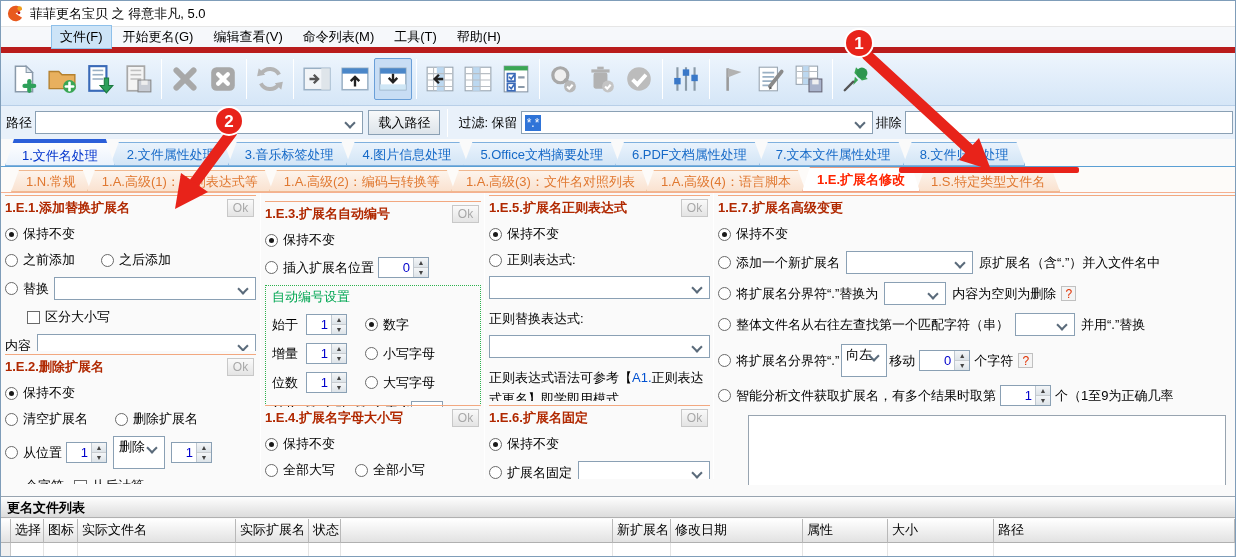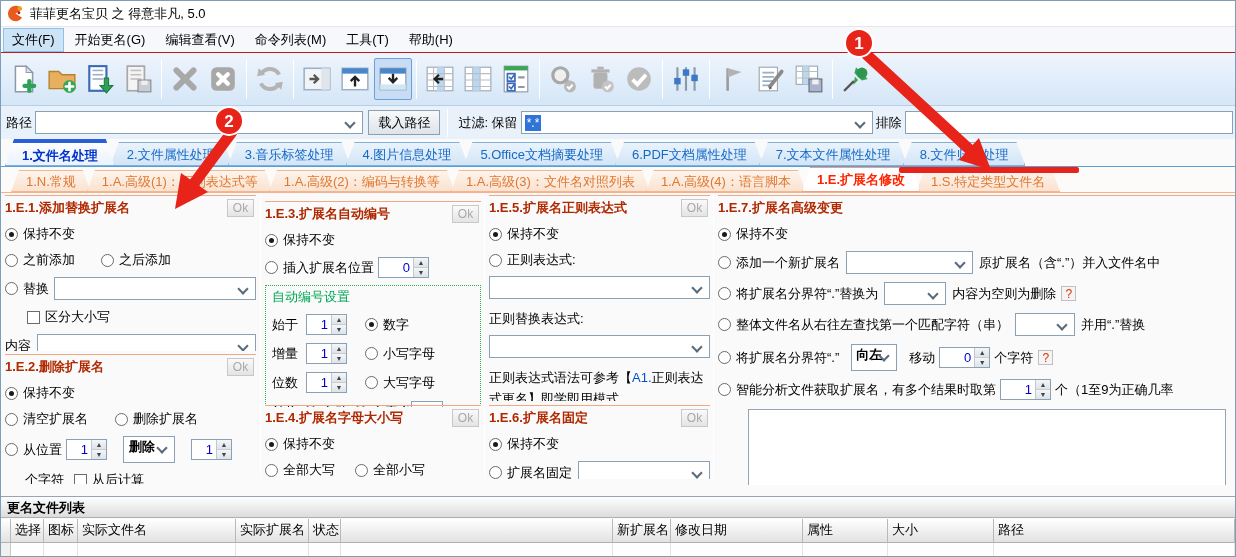--- a/index.html
+++ b/index.html
@@ -2,21 +2,21 @@
 <html><head>
 <meta charset="utf-8">
 <style>
   html,body{margin:0;padding:0;background:#888;}
   *{box-sizing:border-box;font-family:"Liberation Sans","DejaVu Sans",sans-serif;}
   .app{position:relative;width:1236px;height:557px;background:#fafafa;overflow:hidden;border:1px solid #7f9db9;}
   
   .titlebar{position:absolute;left:0;top:0;width:100%;height:26px;background:#fff;display:flex;align-items:center;padding-left:6px;border-bottom:1px solid #e6e6e6;}
   .titlebar .ttl{font-size:13px;color:#000;margin-left:6px;}
   
-  .menubar{position:absolute;left:0;top:26px;width:100%;height:26px;background:#f6f8fb;display:flex;align-items:center;font-size:13px;border-bottom:1px solid #b91c1c;}
+  .menubar{position:absolute;left:0;top:26px;width:100%;height:26px;background:#f6f8fb;display:flex;align-items:center;font-size:13px;border-bottom:6px solid #b91c1c;padding-left:48px;}
   .menuitem{padding:3px 9px;margin-left:2px;color:#000;}
   .menuitem.hl{background:#cde4f7;border:1px solid #8ec0ea;padding:2px 8px;}
   
   .toolbar{position:absolute;left:0;top:52px;width:100%;height:53px;background:linear-gradient(#eef5fd,#d5e6f7);border-bottom:1px solid #b8cfe8;display:flex;align-items:center;padding-left:4px;}
   .tico{width:38px;height:42px;display:flex;align-items:center;justify-content:center;flex:none;}
   .tico.sel{background:#c8ddf4;border:1px solid #6a9fd8;border-radius:2px;}
   .tsep{width:1px;height:40px;background:#aabccc;border-right:1px solid #fff;margin:0 4px;flex:none;}
   
   .pathrow{position:absolute;left:0;top:105px;width:100%;height:33px;background:#e9f1fa;display:flex;align-items:center;padding:0 2px;font-size:13px;}
   .pathrow .lab{margin:0 3px;flex:none;}
@@ -24,42 +24,42 @@
   .combo:after{content:"";position:absolute;right:8px;top:7px;width:6px;height:6px;border-left:2px solid #5a6a7a;border-bottom:2px solid #5a6a7a;transform:rotate(-45deg);}
   .pcombo{flex:1;max-width:614px;}
   .fcombo{width:352px;flex:none;}
   .selchip{position:absolute;left:3px;top:3px;background:#2f74d8;color:#fff;font-size:12px;line-height:16px;padding:0 2px;}
   .btn{height:25px;background:linear-gradient(#f8f9fa,#dde4ea);border:1px solid #8aa0b4;padding:0 9px;font-size:13px;line-height:23px;margin-left:5px;flex:none;}
   .vr{width:1px;height:28px;background:#b0bcc8;border-right:1px solid #fff;margin:0 7px;flex:none;}
   .exin{width:60px;height:23px;background:#fff;border:1px solid #8aa0b4;flex:none;}
   
   .tabs1{position:absolute;left:0;top:138px;width:100%;height:28px;display:flex;align-items:flex-end;padding-left:4px;border-bottom:1px solid #5a9fd4;white-space:nowrap;overflow:hidden;}
   .t1{height:24px;line-height:23px;padding:0 16px;margin-right:-5px;font-size:13px;color:#1569c7;background:linear-gradient(#eaf3fc,#d3e5f6);border:1px solid #7fb0de;clip-path:polygon(9px 0,calc(100% - 9px) 0,100% 100%,0 100%);}
-  .t1.sel{height:27px;line-height:25px;font-weight:bold;color:#0033cc;background:linear-gradient(#fdfeff,#eaf2fc);border-top:4px solid #2b5fd9;z-index:2;}
+  .t1.sel{height:27px;line-height:25px;font-weight:normal;color:#0033cc;background:linear-gradient(#fdfeff,#eaf2fc);border-top:4px solid #2b5fd9;z-index:2;}
   
   .tabs2{position:absolute;left:0;top:166px;width:100%;height:26px;display:flex;align-items:flex-end;padding-left:10px;border-bottom:1px solid #f5b090;white-space:nowrap;overflow:hidden;background:#fdfbf9;text-align:right;}
   .t2{height:22px;line-height:21px;padding:0 14px;margin-right:-4px;font-size:13px;color:#e07830;background:linear-gradient(#fdf4ec,#fae2d0);border:1px solid #f0b890;clip-path:polygon(8px 0,calc(100% - 8px) 0,100% 100%,0 100%);}
   .t2.sel{height:25px;line-height:24px;font-weight:bold;color:#ff2400;background:#fff;border:1px solid #f0a080;z-index:2;}
   
   .panels{position:absolute;left:0;top:192px;width:100%;height:294px;background:#fafafa;font-size:13px;}
   .panel{position:absolute;white-space:nowrap;overflow:hidden;}
   .ptitle{display:flex;align-items:center;border-top:1px solid #f2a880;padding-top:3px;}
   .ptitle b{color:#b02800;font-size:13px;font-weight:bold;}
   .ok{margin-left:auto;margin-right:2px;width:27px;height:18px;background:linear-gradient(#fafafa,#e4e4e4);border:1px solid #c8c8c8;color:#a8a8a8;font-size:12px;text-align:center;line-height:16px;flex:none;}
   .row{display:flex;align-items:center;margin-top:8px;white-space:nowrap;}
   .rad{width:13px;height:13px;border:1px solid #6a6a6a;border-radius:50%;background:#fff;margin-right:5px;position:relative;flex:none;}
   .rad.on:after{content:"";position:absolute;left:3px;top:3px;width:5px;height:5px;background:#1a1a1a;border-radius:50%;}
   .cb{width:13px;height:13px;border:1px solid #6a6a6a;background:#fff;margin-right:5px;flex:none;}
   .spin{display:inline-flex;border:1px solid #8aa0b4;background:#fff;height:21px;margin:0 4px;flex:none;}
   .spin .v{width:24px;text-align:right;padding-right:3px;color:#0000cc;font-size:13px;line-height:19px;}
   .spin.w .v{width:34px;}
   .spin .b{width:15px;display:flex;flex-direction:column;border-left:1px solid #c0c8d0;}
   .spin .b i{flex:1;font-size:7px;line-height:9px;text-align:center;font-style:normal;background:linear-gradient(#f4f6f8,#dde3e8);color:#444;border-bottom:1px solid #c8ccd0;}
   .spin .b i:last-child{border-bottom:none;}
-  .mcombo{width:52px;height:27px;flex:none;margin:0 12px;padding-left:5px;line-height:19px;font-weight:bold;}
+  .mcombo{width:52px;height:33px;flex:none;margin:0 2px;padding-left:5px;line-height:19px;}
   .grp{border:1px dotted #2bb24c;margin-top:7px;padding:2px 6px 7px 6px;}
   .grp .glabel{color:#00a652;}
   .hint{margin-top:9px;line-height:21px;white-space:normal;}
   .hint .lnk{color:#0050d0;}
   .qbox{width:15px;height:15px;border:1px solid #c0c0c0;background:#f4f4f4;color:#e03000;font-size:12px;text-align:center;line-height:14px;margin-left:5px;flex:none;}
   .vsep{position:absolute;top:0;bottom:8px;width:1px;background:#c8c8c8;border-right:1px solid #fff;}
   .bigbox{margin-top:9px;margin-left:30px;width:478px;height:84px;background:#fff;border:1px solid #98a4b0;}
   
   .listbar{position:absolute;left:0;top:495px;width:100%;height:22px;background:linear-gradient(#fefefe,#dcdcdc);border-top:1px solid #98a4b0;border-bottom:1px solid #b0b0b0;font-weight:bold;font-size:13px;line-height:21px;padding-left:6px;}
   .thead{position:absolute;left:0;top:518px;width:100%;height:24px;display:flex;}

